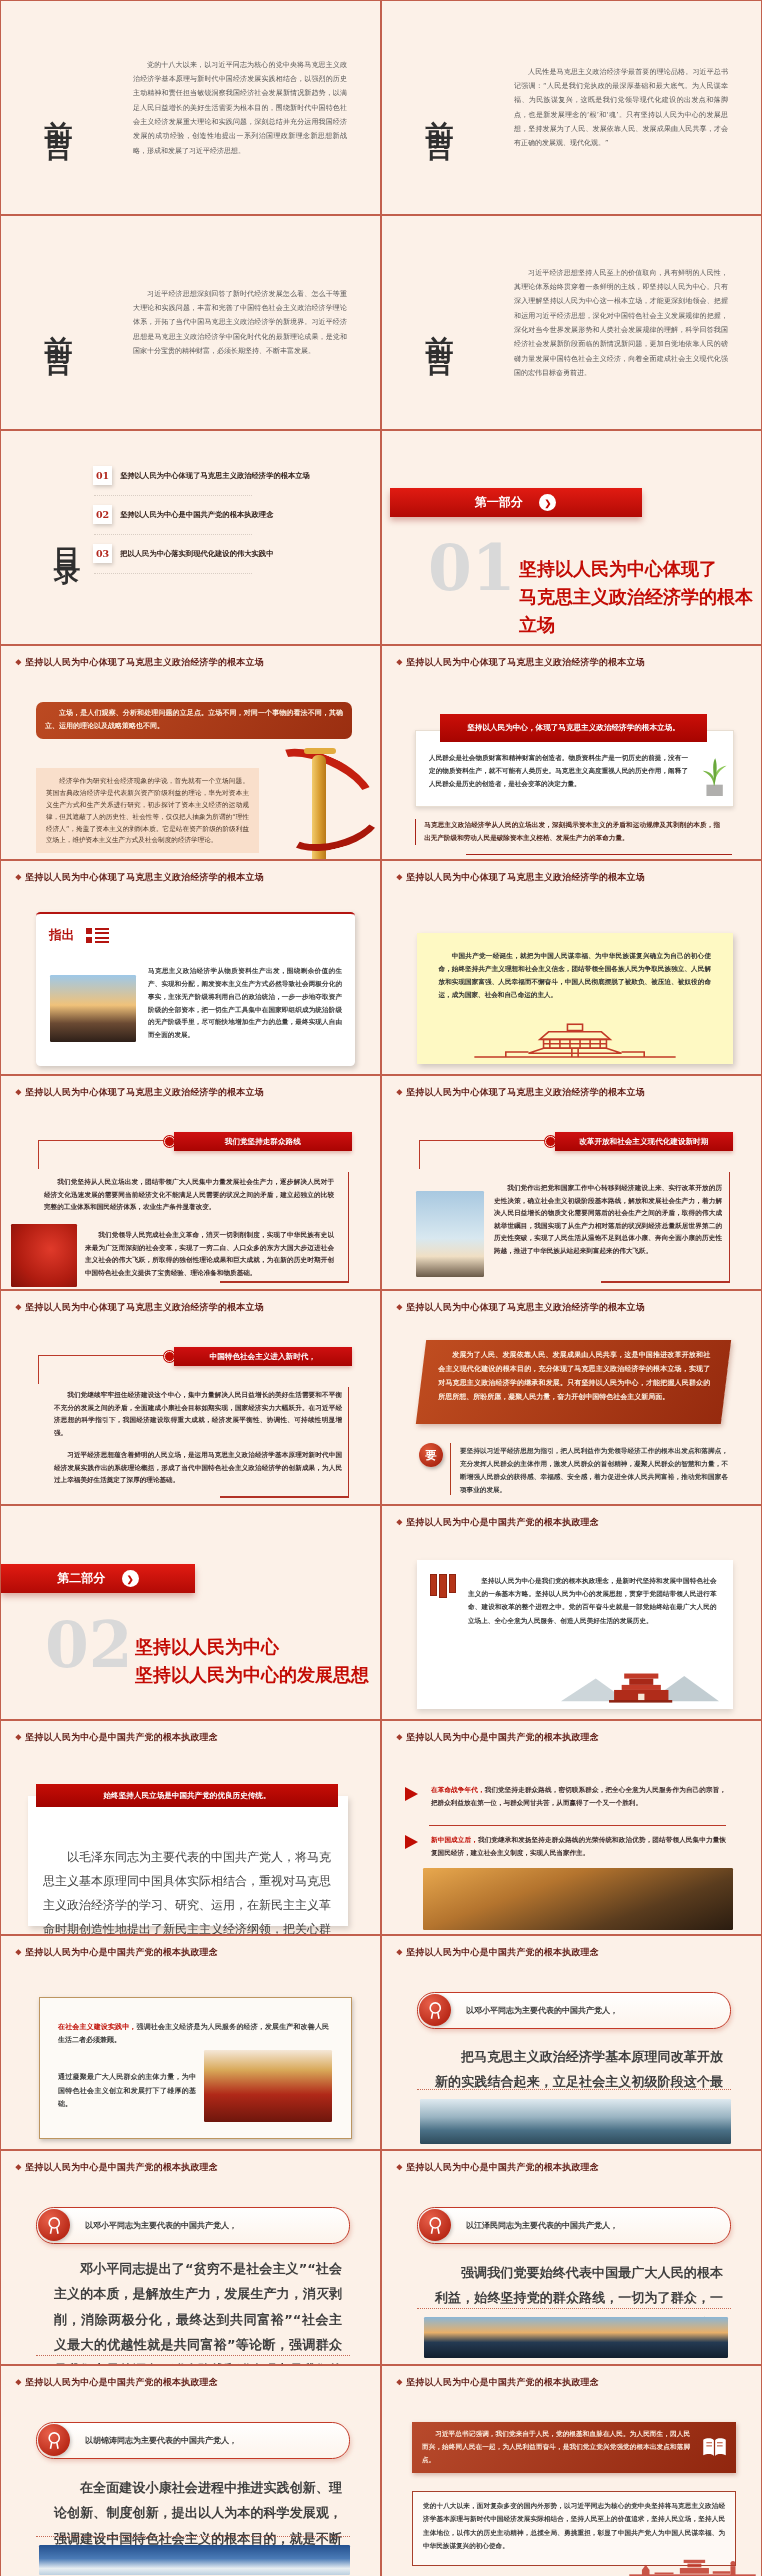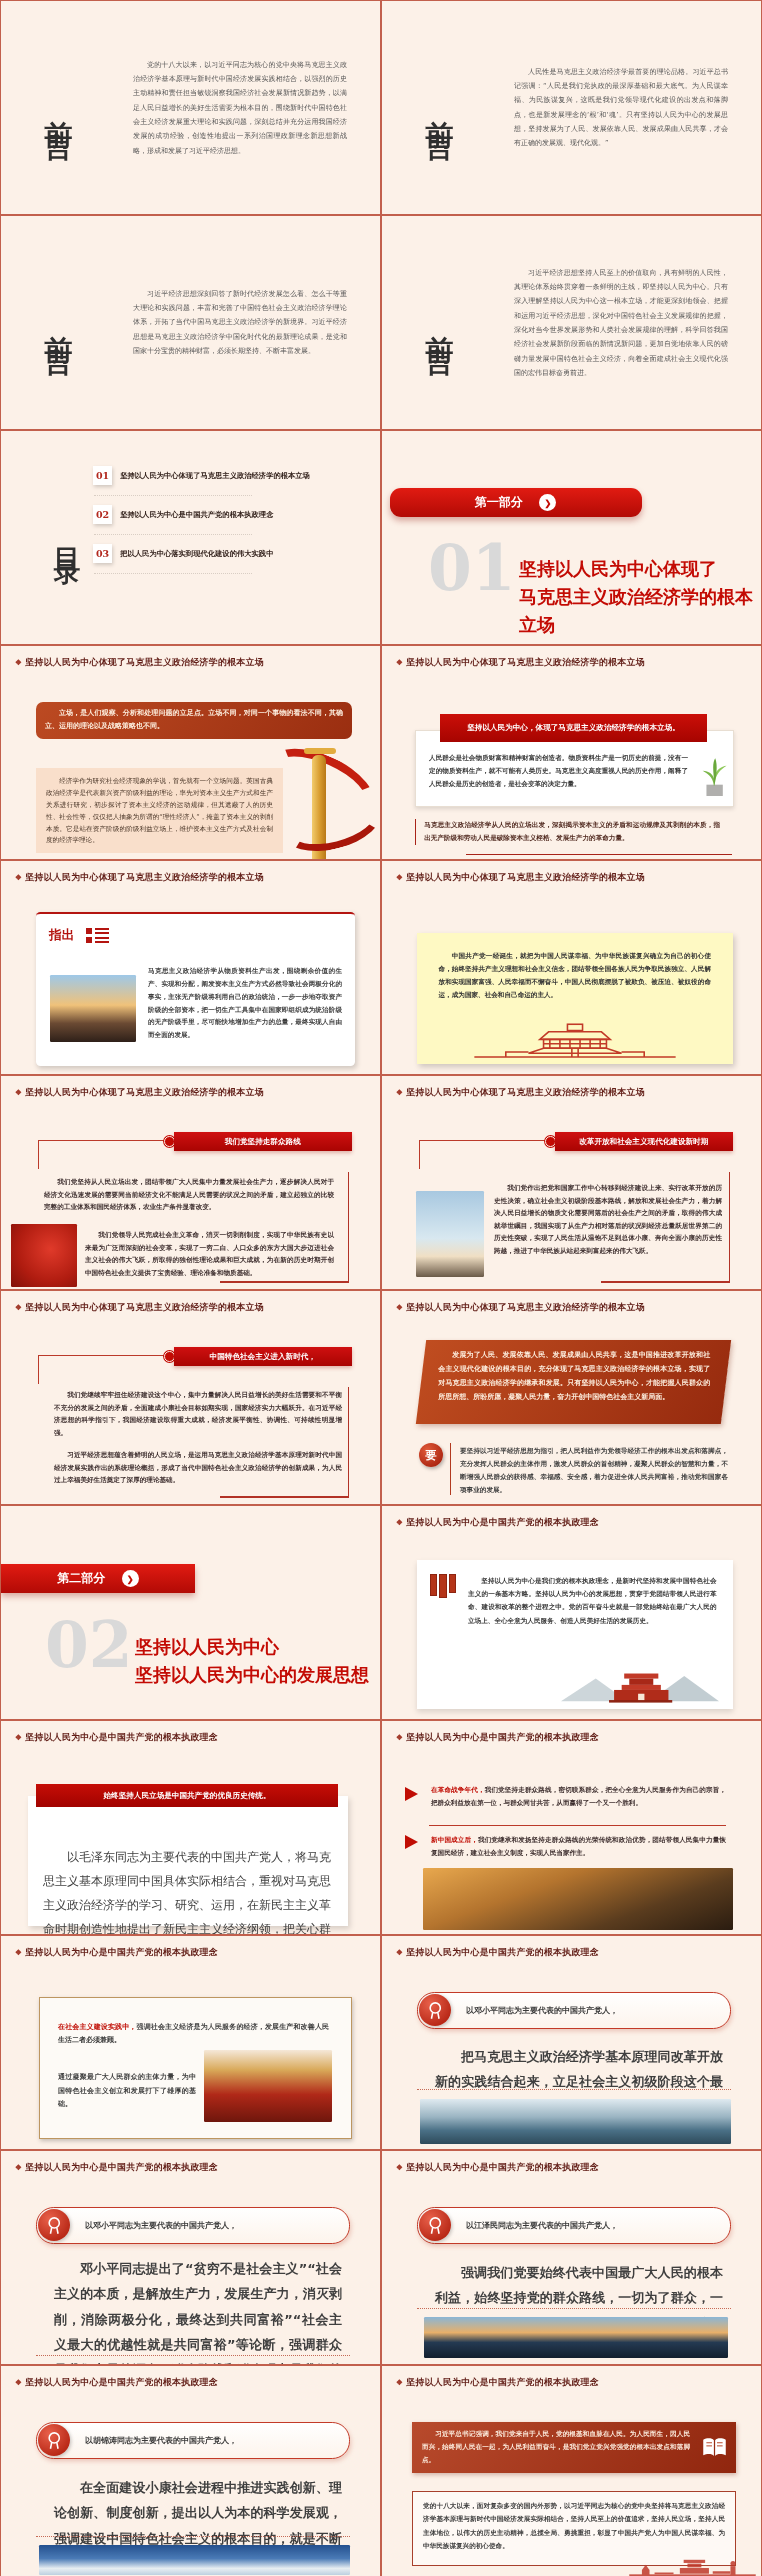--- a/index.html
+++ b/index.html
@@ -29,21 +29,21 @@
   .toc .numbox{width:19px;height:19px;background:#ffffff;box-shadow:1.3px 1.9px 3.8px rgba(0,0,0,.18);color:#b2281e;font-family:"DejaVu Serif",serif;font-weight:700;font-size:9.5px;display:flex;align-items:center;justify-content:center;flex:0 0 auto;}
   .toc .ilabel{font-family:"DejaVu Serif",serif;font-weight:700;font-size:7.3px;color:#33221c;}
   .toc .dots{border-bottom:1.3px dotted #d9cec4;width:62%;margin:9.5px 0 9.5px 1.3px;}
   
   .sec .banner{position:absolute;height:29px;background:linear-gradient(180deg,#e11b12,#b20a05);display:flex;align-items:center;justify-content:center;gap:16.5px;color:#fff;font-family:"DejaVu Serif",serif;font-weight:700;font-size:12px;box-shadow:0 3.8px 6.3px rgba(150,30,20,.35);}
   .sec .acircle{width:17px;height:17px;border-radius:50%;background:#fff;color:#c40b04;display:flex;align-items:center;justify-content:center;font-size:8.2px;font-weight:700;}
   .sec .bignum{position:absolute;left:46px;top:106px;font-family:"DejaVu Serif",serif;font-weight:700;font-size:63px;color:#d9d9d9;line-height:1;}
   .sec .stitle{position:absolute;left:137px;top:124px;font-family:"DejaVu Serif",serif;font-weight:700;font-size:18px;color:#c30b04;line-height:1.55;}
   
   .s6-quote{position:absolute;left:35px;right:28px;top:56px;background:linear-gradient(135deg,#bc4a22,#9a2e10);color:#fdeede;font-size:7px;font-weight:700;line-height:1.9;padding:5px 8.9px;box-sizing:border-box;text-indent:2em;border-radius:7px;}
-  .s6-box{position:absolute;left:35px;width:247px;top:122px;bottom:6.3px;background:#f9dfcb;color:#473325;font-size:6.6px;line-height:1.8;padding:8.2px 10px;box-sizing:border-box;text-indent:2em;}
+  .s6-box{position:absolute;left:35px;width:223px;top:122px;bottom:6.3px;background:#f9dfcb;color:#473325;font-size:6.6px;line-height:1.8;padding:8.2px 10px;box-sizing:border-box;text-indent:2em;}
   .huabiao{position:absolute;right:7.6px;top:87px;bottom:0;width:114px;}
   .huabiao .pillar{position:absolute;left:54px;top:21.5px;bottom:0;width:14px;background:linear-gradient(90deg,#f2cc6e,#d89c30 55%,#b87818);border-radius:5.7px 5.7px 0 0;}
   .huabiao .cap{position:absolute;left:46px;top:15px;width:32px;height:6.3px;background:#e2ac3e;border-radius:3.2px;}
   .huabiao .rib1{position:absolute;left:3.8px;top:21.5px;width:100px;height:44px;border-radius:50%;border:8.2px solid transparent;border-top-color:#c41f10;transform:rotate(24deg);}
   .huabiao .rib2{position:absolute;left:21.5px;top:61px;width:89px;height:41px;border-radius:50%;border:7.6px solid transparent;border-bottom-color:#a8170a;transform:rotate(-14deg);}
   
   .s7-card{position:absolute;left:33px;right:26.6px;top:84px;height:75px;background:#fff;border:0.6px solid #e8ded2;box-shadow:0 1.9px 4.4px rgba(0,0,0,.13);}
   .s7-banner{position:absolute;left:58px;right:54px;top:68px;height:28px;background:linear-gradient(180deg,#cb0f08,#a60400);color:#fff;font-weight:700;font-size:7.6px;display:flex;align-items:center;justify-content:center;z-index:2;}
   .s7-cardtext{position:absolute;left:47px;right:73px;top:106px;font-size:6.6px;font-weight:700;color:#3a3a3a;line-height:1.95;z-index:3;}
   .s7-plant{position:absolute;right:33px;top:111px;width:28px;height:39px;z-index:3;}
@@ -156,21 +156,21 @@
       <div class="dots"></div>
       <div class="item">
         <div class="numbox">03</div>
         <div class="ilabel">把以人民为中心落实到现代化建设的伟大实践中</div>
       </div>
       <div class="dots"></div>
     </div>
   </div>
 
   <div class="sl sec">
-    <div class="banner" style="left:7.6px;top:57px;width:252px;border-radius:11px;">
+    <div class="banner" style="left:7.6px;top:57px;width:252px;">
       <span>第一部分</span>
       <span class="acircle">❯</span>
     </div>
     <div class="bignum">01</div>
     <div class="stitle">
       <div>坚持以人民为中心体现了</div>
       <div>马克思主义政治经济学的根本立场</div>
     </div>
   </div>
 

